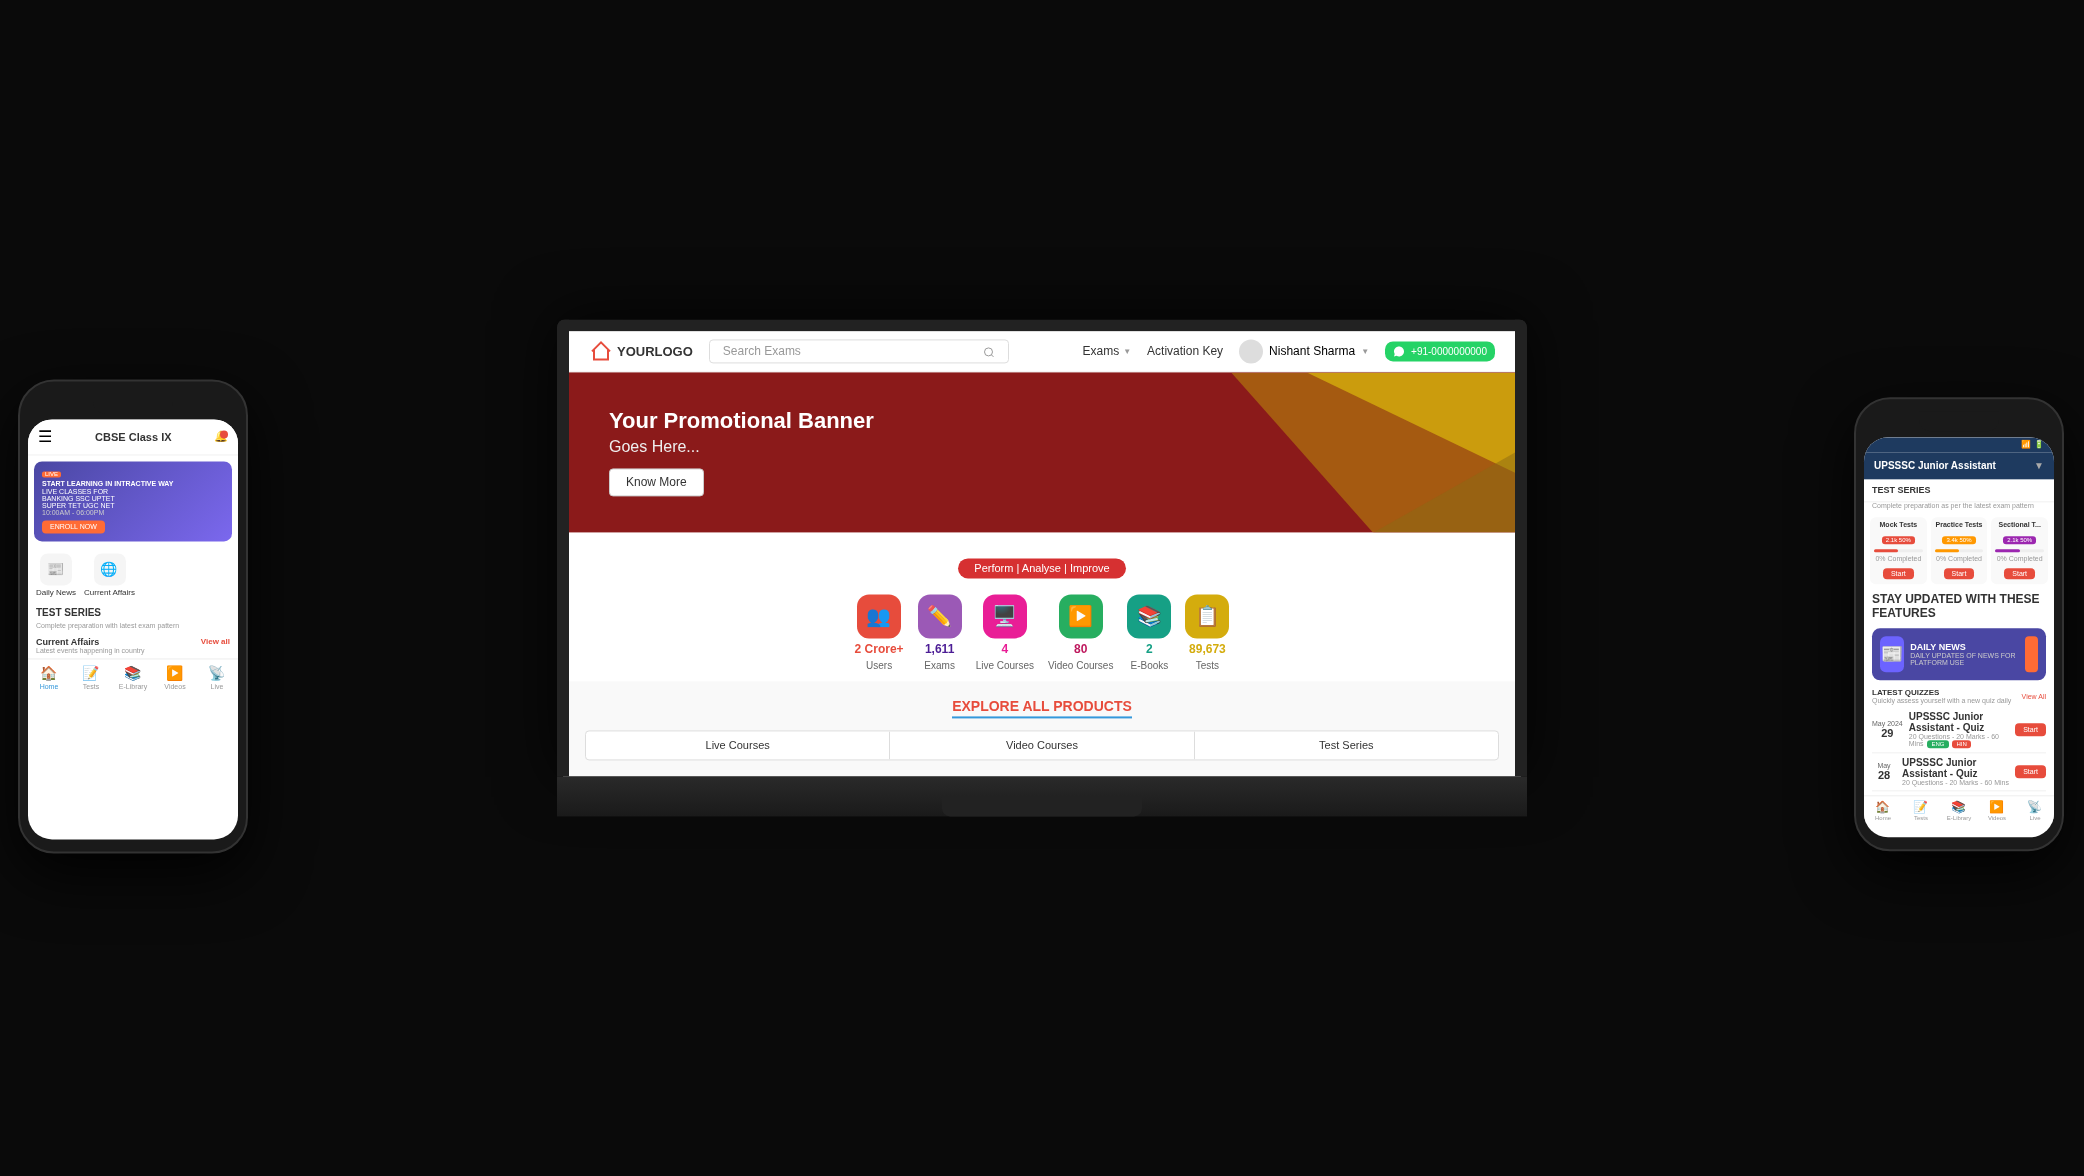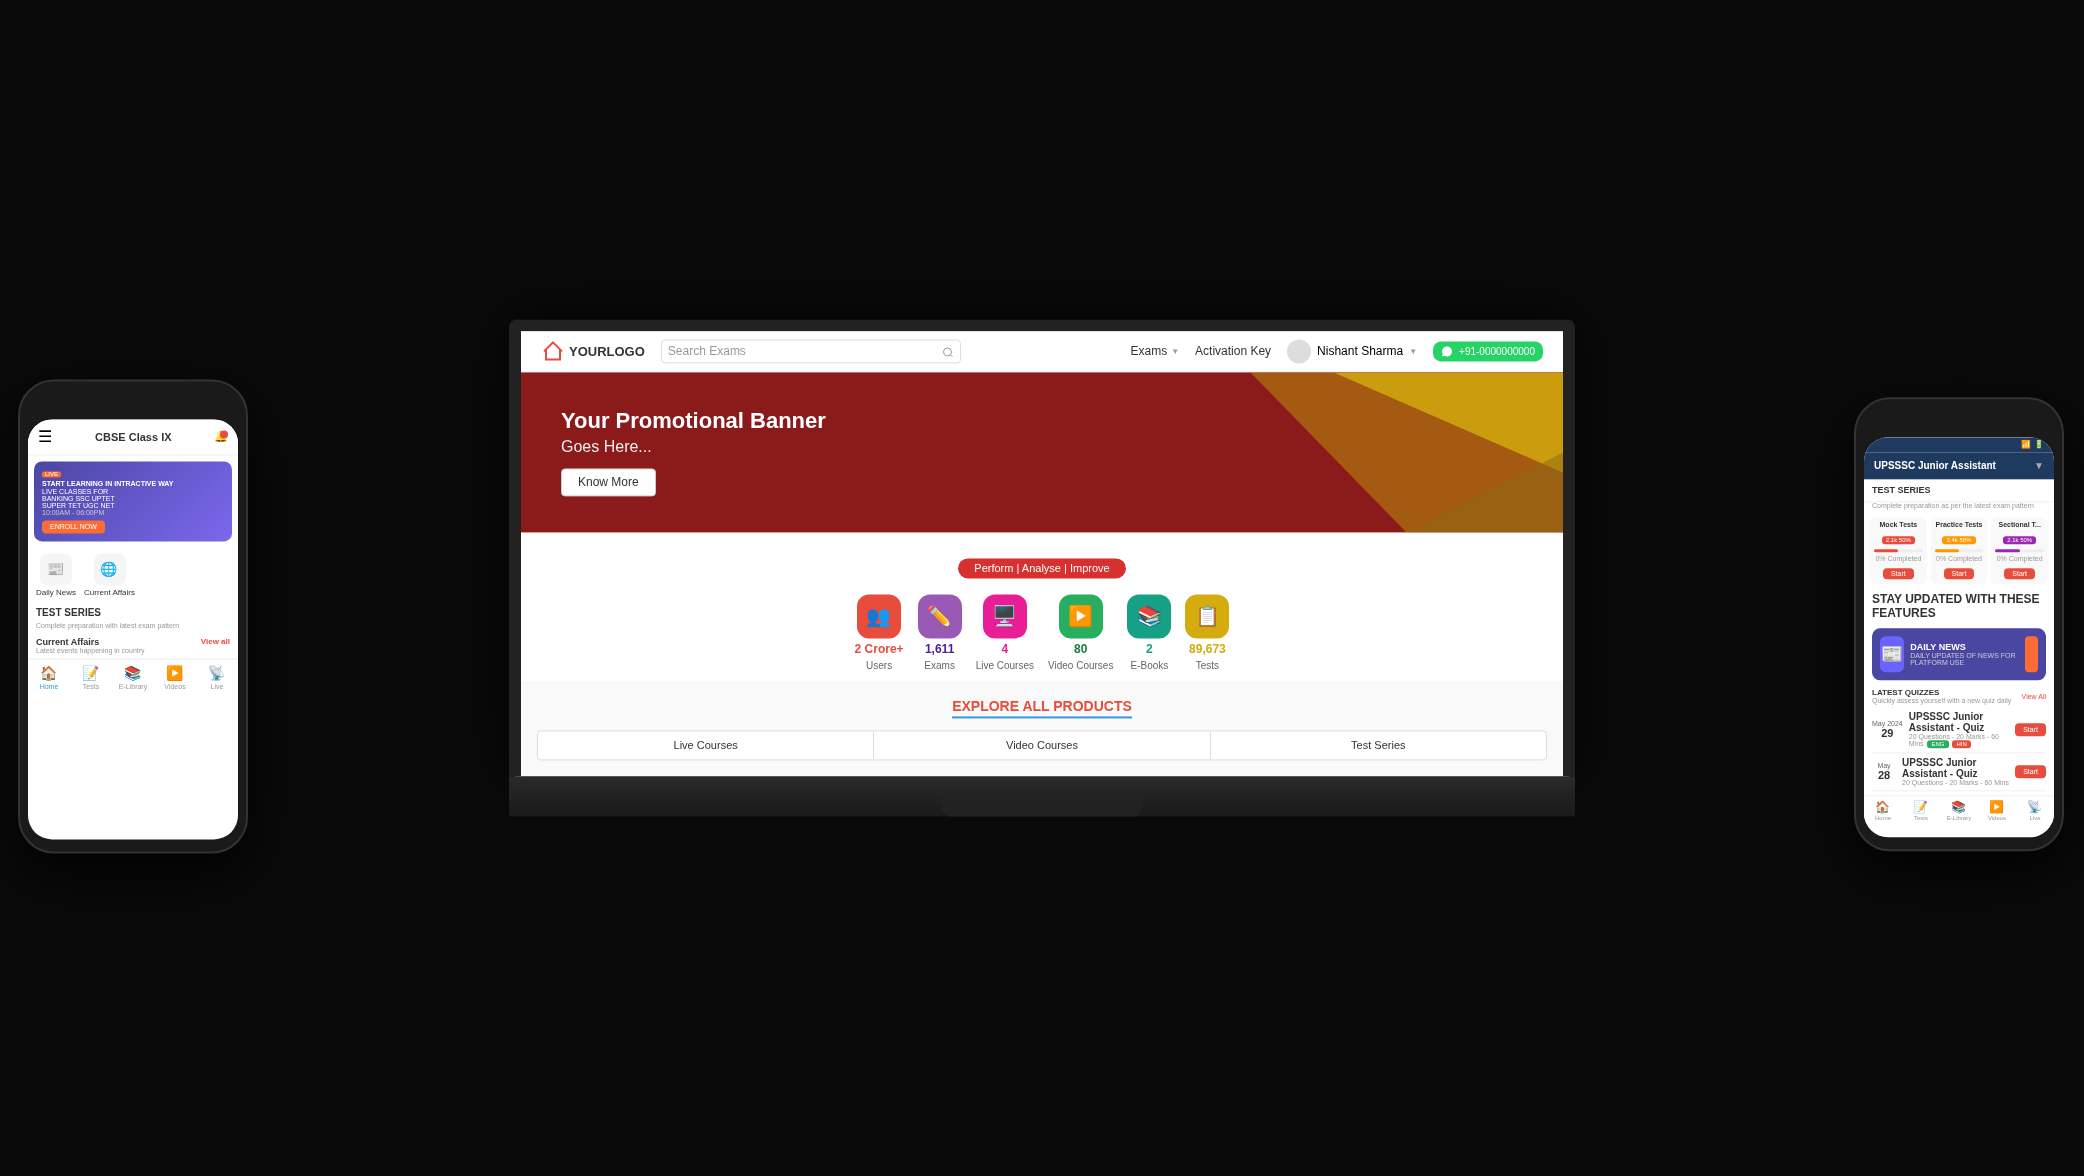--- a/index.html
+++ b/index.html
@@ -22,21 +22,21 @@
       align-items: center;
       justify-content: center;
     }
 
     
     .monitor {
       position: absolute;
       left: 50%;
       top: 50%;
       transform: translate(-50%, -54%);
-      width: 1066px;
+      width: 970px;
     }
 
     .monitor-screen {
       background: #fff;
       border-radius: 8px 8px 0 0;
       overflow: hidden;
       border: 12px solid #222;
       border-bottom: 0;
       box-shadow: 0 0 60px rgba(0,0,0,0.8);
     }
@@ -127,21 +127,21 @@
       width: 24px;
       height: 24px;
     }
 
     .search-bar {
       flex: 1;
       display: flex;
       align-items: flex-end;
       border: 1px solid #ddd;
       border-radius: 4px;
-      padding: 4px 6px;
+      padding: 4px 13px;
       gap: 20px;
       max-width: 300px;
     }
 
     .search-text {
       font-size: 12px;
       color: #999;
       flex: 1;
     }
 
@@ -855,21 +855,21 @@
                 <div class="stat-value" style="color:#4c1d95;">1,611</div>
                 <div class="stat-label">Exams</div>
               </div>
               <div class="stat-item">
                 <div class="stat-icon" style="background:#e91e96;">🖥️</div>
                 <div class="stat-value" style="color:#e91e96;">4</div>
                 <div class="stat-label">Live Courses</div>
               </div>
               <div class="stat-item">
                 <div class="stat-icon" style="background:#27ae60;">▶️</div>
-                <div class="stat-value" style="color:#15803d;">80</div>
+                <div class="stat-value" style="color:#be185d;">80</div>
                 <div class="stat-label">Video Courses</div>
               </div>
               <div class="stat-item">
                 <div class="stat-icon" style="background:#16a085;">📚</div>
                 <div class="stat-value" style="color:#16a085;">2</div>
                 <div class="stat-label">E-Books</div>
               </div>
               <div class="stat-item">
                 <div class="stat-icon" style="background:#d4ac0d;">📋</div>
                 <div class="stat-value" style="color:#d4ac0d;">89,673</div>

